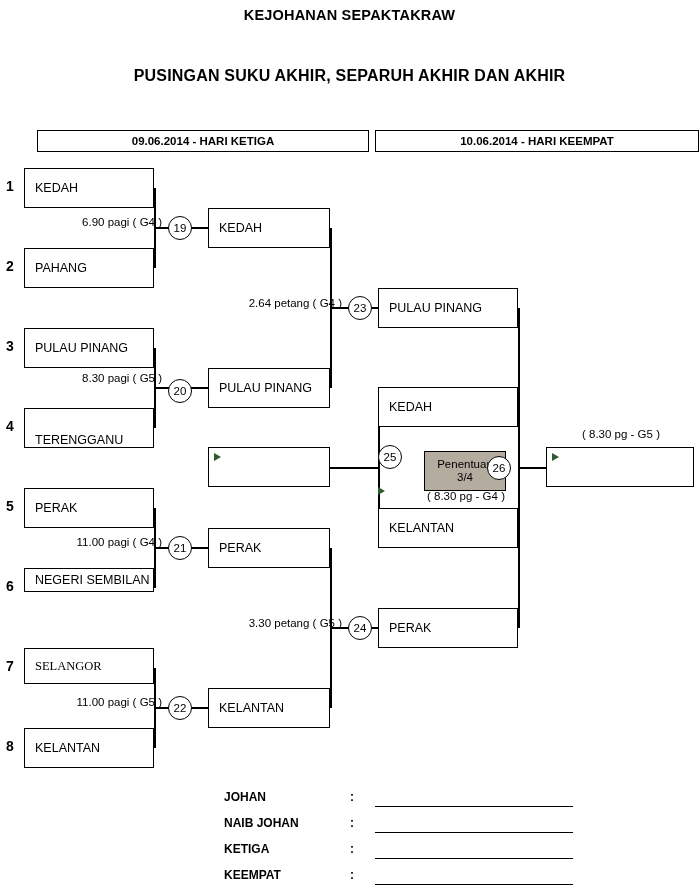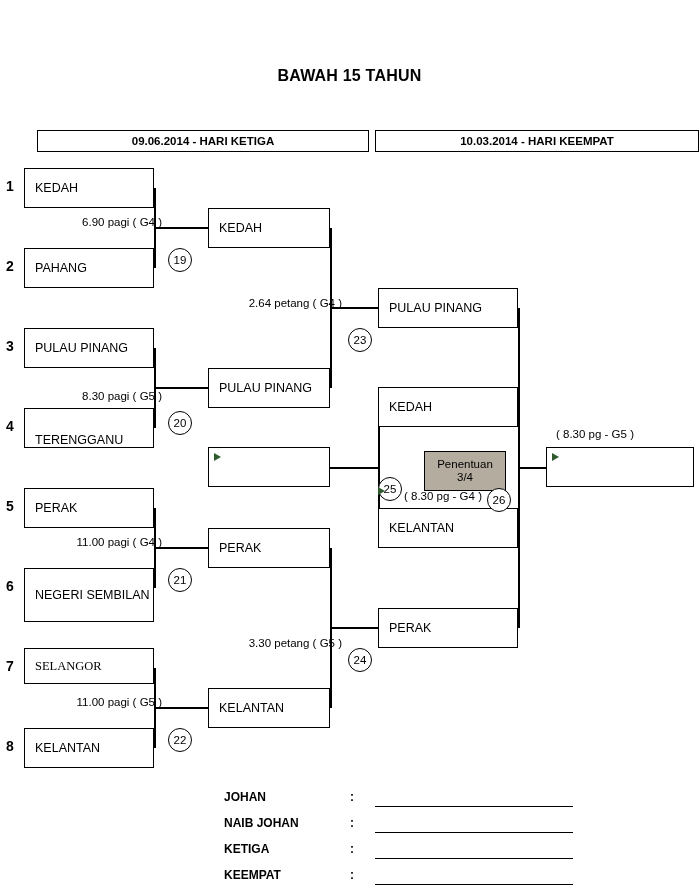--- a/index.html
+++ b/index.html
@@ -54,54 +54,54 @@
     font-size:11.5px;
     line-height:13px;
     box-sizing:border-box;
     margin-top:14px;
   }
   .circle{
     width:22px;height:22px;border-radius:50%;
     border:1.5px solid #000;background:#fff;
     display:flex;align-items:center;justify-content:center;
     font-size:11.5px;
-    margin-top:32px;
   }
   .timelbl{font-size:11.5px;text-align:right;}
-  .timelbl.c{text-align:left;}
+  .timelbl.c{text-align:center;}
   .line{background:#000;position:absolute;}
   .h{height:1.5px;}
   .v{width:1.5px;}
 
   .tri{
     position:absolute;
     width:0;height:0;
     border-left:7px solid #2e5a2e;
     border-top:4px solid transparent;
     border-bottom:4px solid transparent;
   }
 
   .res-label{font-size:12px;font-weight:bold;}
   .res-colon{font-size:12px;font-weight:bold;}
   .res-line{border-bottom:1.5px solid #000;height:0;}
 </style>
 </head>
 <body>
 
 <div class="abs title" id="t1">
+  <div>KEJOHANAN SEPAKTAKRAW</div>
 </div>
 <div class="abs title" id="t2">
-  <div>BAWAH 15 TAHUN</div>
+  <div>PUSINGAN SUKU AKHIR, SEPARUH AKHIR DAN AKHIR</div>
 </div>
 
 <div class="abs daybar" style="left:37px;top:130px;width:330px;">
   <span>09.06.2014 - HARI KETIGA</span>
 </div>
 <div class="abs daybar" style="left:375px;top:130px;width:322px;">
-  <span>10.03.2014 - HARI KEEMPAT</span>
+  <span>10.06.2014 - HARI KEEMPAT</span>
 </div>
 
 <div class="abs seed" style="left:6px;top:178px;">1</div>
 <div class="abs seed" style="left:6px;top:258px;">2</div>
 <div class="abs seed" style="left:6px;top:338px;">3</div>
 <div class="abs seed" style="left:6px;top:418px;">4</div>
 <div class="abs seed" style="left:6px;top:498px;">5</div>
 <div class="abs seed" style="left:6px;top:578px;">6</div>
 <div class="abs seed" style="left:6px;top:658px;">7</div>
 <div class="abs seed" style="left:6px;top:738px;">8</div>
@@ -114,21 +114,21 @@
 </div>
 <div class="abs team" style="left:24px;top:328px;width:130px;height:40px;">
   <span>PULAU PINANG</span>
 </div>
 <div class="abs team" style="left:24px;top:408px;width:130px;height:40px;align-items:flex-end;">
   <span>TERENGGANU</span>
 </div>
 <div class="abs team" style="left:24px;top:488px;width:130px;height:40px;">
   <span>PERAK</span>
 </div>
-<div class="abs team" style="left:24px;top:568px;width:130px;height:54px;">
+<div class="abs team" style="left:24px;top:568px;width:130px;height:24px;">
   <span>NEGERI SEMBILAN</span>
 </div>
 <div class="abs team" style="left:24px;top:648px;width:130px;height:36px;font-family:Liberation Serif, serif;">
   <span>SELANGOR</span>
 </div>
 <div class="abs team" style="left:24px;top:728px;width:130px;height:40px;">
   <span>KELANTAN</span>
 </div>
 
 <div class="abs line v" style="left:154px;top:188px;height:80px;"></div>
@@ -150,21 +150,21 @@
   <span>20</span>
 </div>
 <div class="abs circle" style="left:168px;top:536px;">
   <span>21</span>
 </div>
 <div class="abs circle" style="left:168px;top:696px;">
   <span>22</span>
 </div>
 
 <div class="abs timelbl" style="left:24px;top:216px;width:138px;">6.90 pagi ( G4 )</div>
-<div class="abs timelbl" style="left:24px;top:390px;width:138px;">8.30 pagi ( G5 )</div>
+<div class="abs timelbl" style="left:24px;top:372px;width:138px;">8.30 pagi ( G5 )</div>
 <div class="abs timelbl" style="left:20px;top:536px;width:142px;">11.00 pagi ( G4 )</div>
 <div class="abs timelbl" style="left:20px;top:696px;width:142px;">11.00 pagi ( G5 )</div>
 
 <div class="abs matchbox" style="left:208px;top:208px;width:122px;height:40px;">
   <span>KEDAH</span>
 </div>
 <div class="abs matchbox" style="left:208px;top:368px;width:122px;height:40px;">
   <span>PULAU PINANG</span>
 </div>
 <div class="abs matchbox" style="left:208px;top:528px;width:122px;height:40px;">
@@ -180,21 +180,21 @@
 <div class="abs line h" style="left:330px;top:627px;width:48px;"></div>
 
 <div class="abs circle" style="left:348px;top:296px;">
   <span>23</span>
 </div>
 <div class="abs circle" style="left:348px;top:616px;">
   <span>24</span>
 </div>
 
 <div class="abs timelbl" style="left:190px;top:297px;width:152px;">2.64 petang ( G4 )</div>
-<div class="abs timelbl" style="left:190px;top:637px;width:152px;text-align:right;">3.30 petang ( G5 )</div>
+<div class="abs timelbl" style="left:190px;top:617px;width:152px;text-align:right;">3.30 petang ( G5 )</div>
 
 <div class="abs matchbox" style="left:378px;top:288px;width:140px;height:40px;">
   <span>PULAU PINANG</span>
 </div>
 <div class="abs matchbox" style="left:378px;top:608px;width:140px;height:40px;">
   <span>PERAK</span>
 </div>
 
 <div class="abs matchbox" style="left:378px;top:387px;width:140px;height:40px;">
   <span>KEDAH</span>

